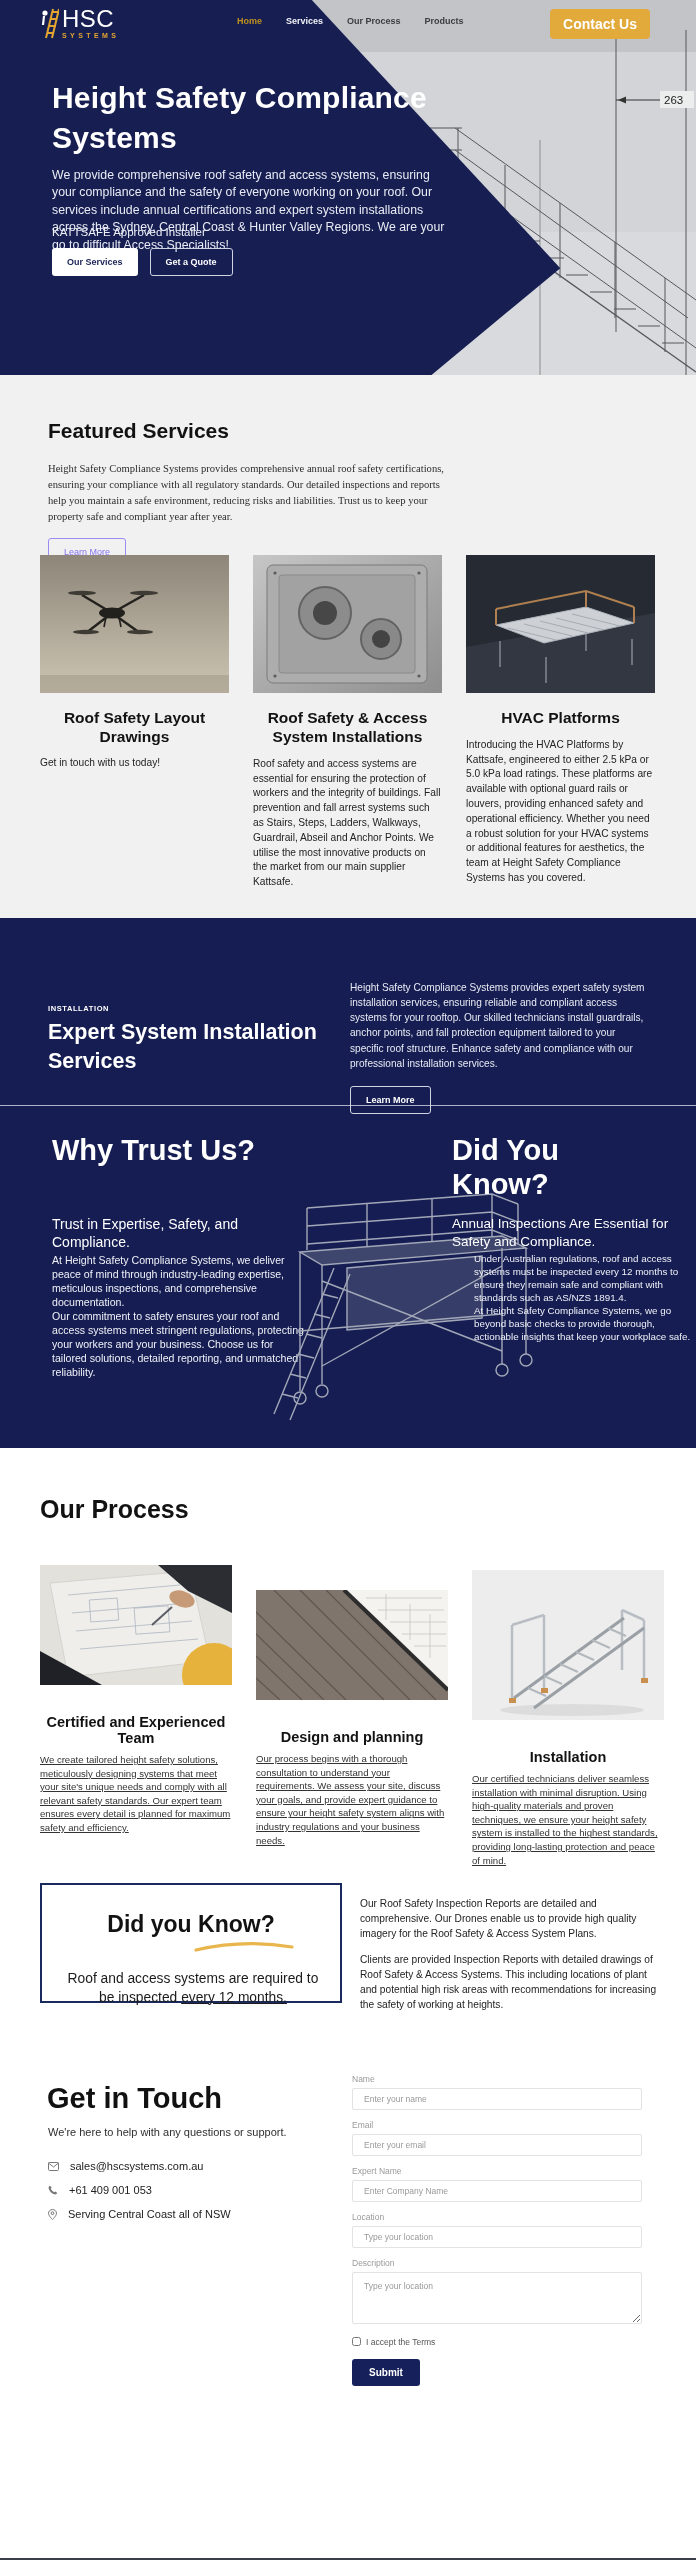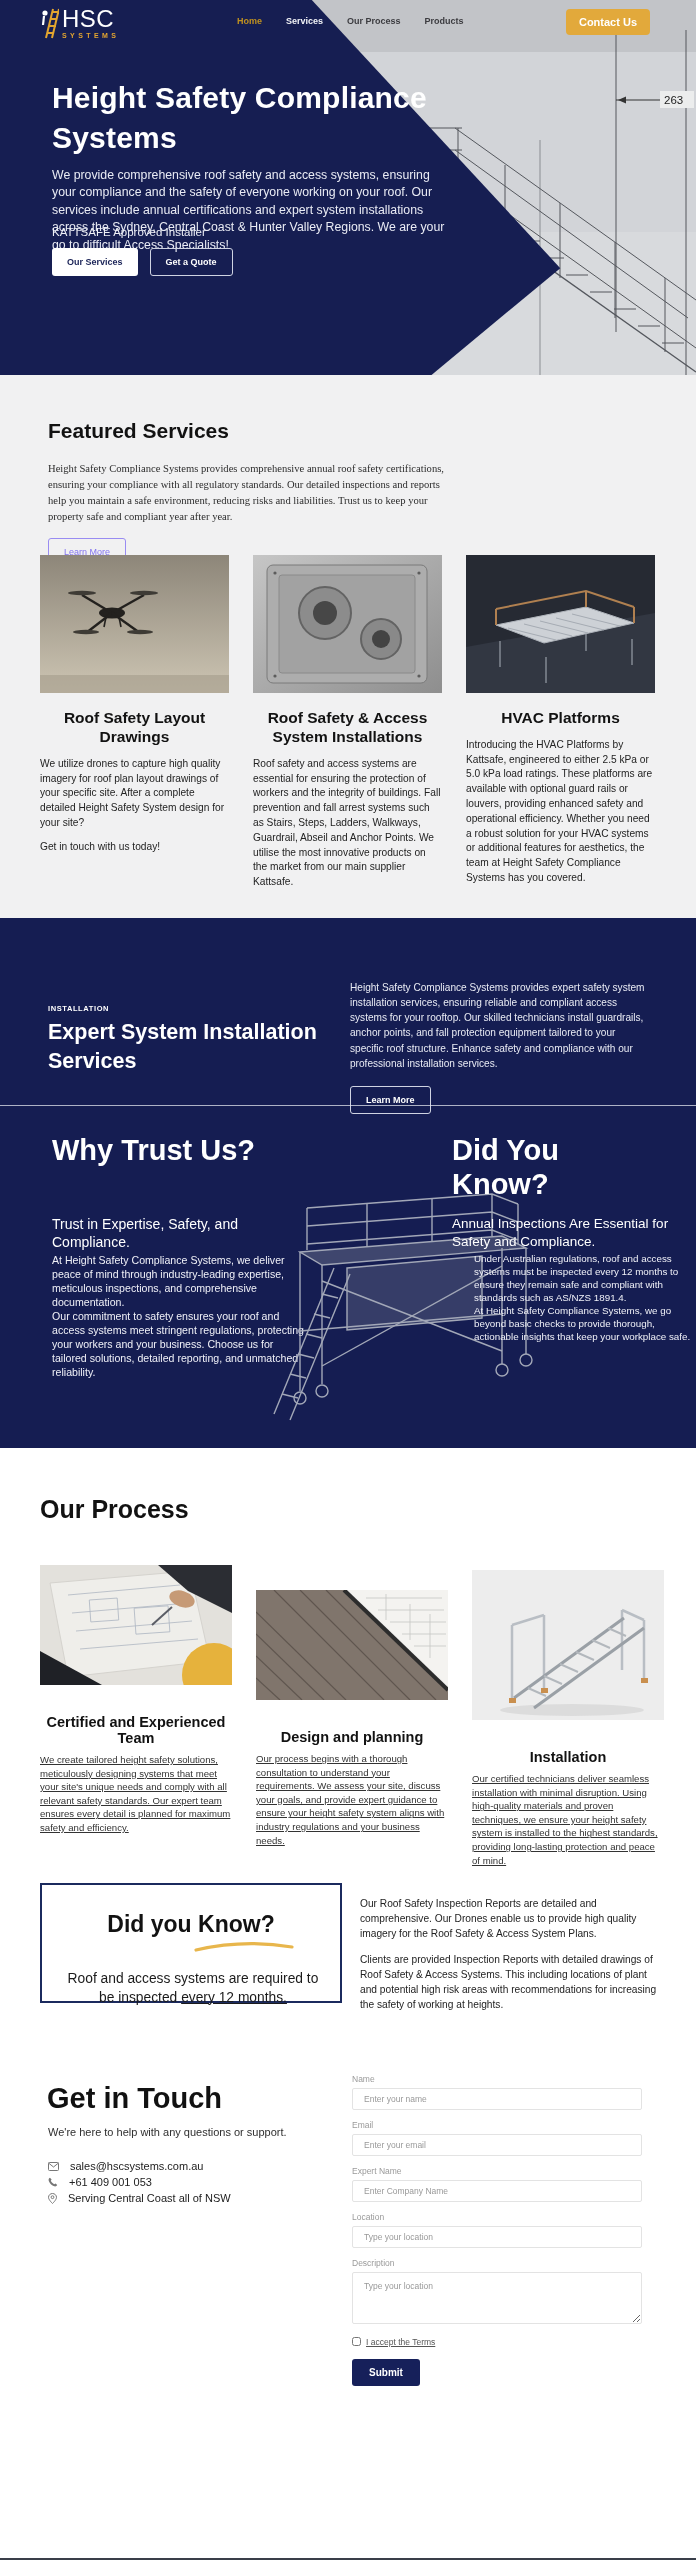--- a/index.html
+++ b/index.html
@@ -16,21 +16,21 @@
     clip-path:polygon(0 0, 44.8% 0, 80.5% 71.5%, 62% 100%, 0 100%); }
   .hero-content { position:absolute; inset:0; z-index:3; }
   .logo { left:40px; top:7px; display:flex; align-items:flex-start; gap:3px; }
   .logo-text-main { color:#fff; font-size:24px; font-weight:normal; line-height:1; letter-spacing:.5px; }
   .logo-text-sub { color:#e3a52f; font-size:7px; font-weight:bold; letter-spacing:3.4px; margin-top:1px; }
   .main-nav { left:237px; top:16px; display:flex; gap:24px; font-size:9px; font-weight:bold; }
   .nav-item { cursor:pointer; }
   .nav-home { color:#c0911f; }
   .nav-services { color:#f2f3f7; }
   .nav-process, .nav-products { color:#3c3c40; }
-  .contact-btn { right:46px; top:9px; background:#e2a93b; color:#fff; font-size:11px; font-weight:bold;
+  .contact-btn { right:46px; top:9px; background:#e2a93b; color:#fff; font-size:14px; font-weight:bold;
     padding:7px 13px; border-radius:4px; border:none; cursor:pointer; }
   .hero-title { left:52px; top:78px; width:380px; color:#fff; font-size:30px; line-height:1.32; font-weight:bold; letter-spacing:.2px; }
   .hero-desc { left:52px; top:167px; width:402px; color:#e9ebf4; font-size:12.3px; line-height:1.42; }
   .hero-badge { left:52px; top:226px; color:#eef0f7; font-size:11.5px; }
   .hero-buttons { left:52px; top:248px; display:flex; gap:12px; }
   .btn-white { background:#fff; color:#1a2357; font-size:9px; font-weight:bold; padding:8px 15px; border:none; border-radius:3px; cursor:pointer; }
   .btn-ghost { background:transparent; color:#fff; font-size:9px; font-weight:bold; padding:8px 15px; border:1px solid #cfd3e2; border-radius:3px; cursor:pointer; }
 
   
   .featured { height:543px; background:#f1f1f2; }
@@ -82,31 +82,31 @@
   .callout-swoosh { position:absolute; left:152px; top:56px; width:100px; height:12px; }
   .callout-line { position:absolute; left:20px; top:85px; width:262px; text-align:center; font-size:13.8px; line-height:1.35; color:#1b1b1b; }
   .callout-underline { text-decoration:underline; }
   .callout-right { left:360px; top:14px; width:302px; font-size:10.2px; line-height:1.45; color:#232323; }
   .callout-right p + p { margin-top:12px; }
 
   
   .contact { height:385px; background:#fff; }
   .contact-title { left:47px; top:22px; font-size:29px; font-weight:bold; color:#111; }
   .contact-sub { left:48px; top:66px; font-size:11px; color:#2f2f2f; }
-  .contact-rows { left:48px; top:100px; display:flex; flex-direction:column; gap:4px; }
+  .contact-rows { left:48px; top:100px; display:flex; flex-direction:column; gap:12px; }
   .contact-row { display:flex; align-items:center; gap:11px; font-size:11px; color:#222; }
   .contact-row svg { flex:0 0 auto; }
   .form { left:352px; top:14px; width:290px; }
   .form-label { font-size:8.5px; color:#9a9a9a; margin-bottom:4px; }
   .form-input { width:290px; height:22px; border:1px solid #e3e3e3; border-radius:2px; padding:0 11px;
     font-size:8.5px; color:#333; background:#fff; margin-bottom:10px; font-family:"Liberation Sans",sans-serif; }
   .form-textarea { width:290px; height:52px; border:1px solid #e3e3e3; border-radius:2px; padding:8px 11px;
     font-size:8.5px; color:#333; background:#fff; resize:both; font-family:"Liberation Sans",sans-serif; }
   .form-input::placeholder, .form-textarea::placeholder { color:#999; }
-  .form-check { margin-top:9px; display:flex; align-items:flex-start; gap:5px; font-size:8.5px; color:#555;text-decoration:underline; }
+  .form-check { margin-top:9px; display:flex; align-items:flex-start; gap:5px; font-size:8.5px; color:#555; }
   .form-check input { width:9px; height:9px; }
   .submit-btn { margin-top:12px; background:#16205a; color:#fff; font-size:10px; font-weight:bold;
     padding:8px 17px; border:none; border-radius:3px; cursor:pointer; }
 
   
   .footer { height:115px; background:#fff; }
   .footer-links { right:50px; top:26px; display:flex; gap:22px; font-size:8.5px; color:#1e1e1e; }
   .footer-links span { cursor:pointer; }
   .footer-divider { left:52px; top:69px; width:592px; height:1px; background:#555; }
   .footer-credit { left:0; top:92px; width:696px; display:flex; justify-content:center; gap:20px; font-size:8.5px; color:#3a3a3a; }
@@ -235,21 +235,20 @@
               <ellipse cx="42" cy="38" rx="14" ry="2.2" fill="#3e3b35"></ellipse>
               <ellipse cx="104" cy="38" rx="14" ry="2.2" fill="#3e3b35"></ellipse>
               <ellipse cx="46" cy="77" rx="13" ry="2.2" fill="#3e3b35"></ellipse>
               <ellipse cx="100" cy="77" rx="13" ry="2.2" fill="#3e3b35"></ellipse>
               <line x1="66" y1="62" x2="64" y2="72" stroke="#23211e" stroke-width="1.6"></line>
               <line x1="79" y1="62" x2="81" y2="72" stroke="#23211e" stroke-width="1.6"></line>
             </g>
           </svg>
         </div>
         <div class="fcard-title">Roof Safety Layout Drawings</div>
-        <p class="fcard-body">We utilize drones to capture high quality imagery for roof plan layout drawings of your specific site. After a complete detailed Height Safety System design for your site?</p>
         <p class="fcard-body2">Get in touch with us today!</p>
       </div>
 
       <div class="fcard">
         <div class="fcard-img">
           <svg viewBox="0 0 189 138" width="189" height="138">
             <defs>
               <linearGradient id="metg" x1="0" y1="0" x2="1" y2="1">
                 <stop offset="0" stop-color="#c6c6c6"></stop>
                   <stop offset="1" stop-color="#8e8e8e"></stop>

